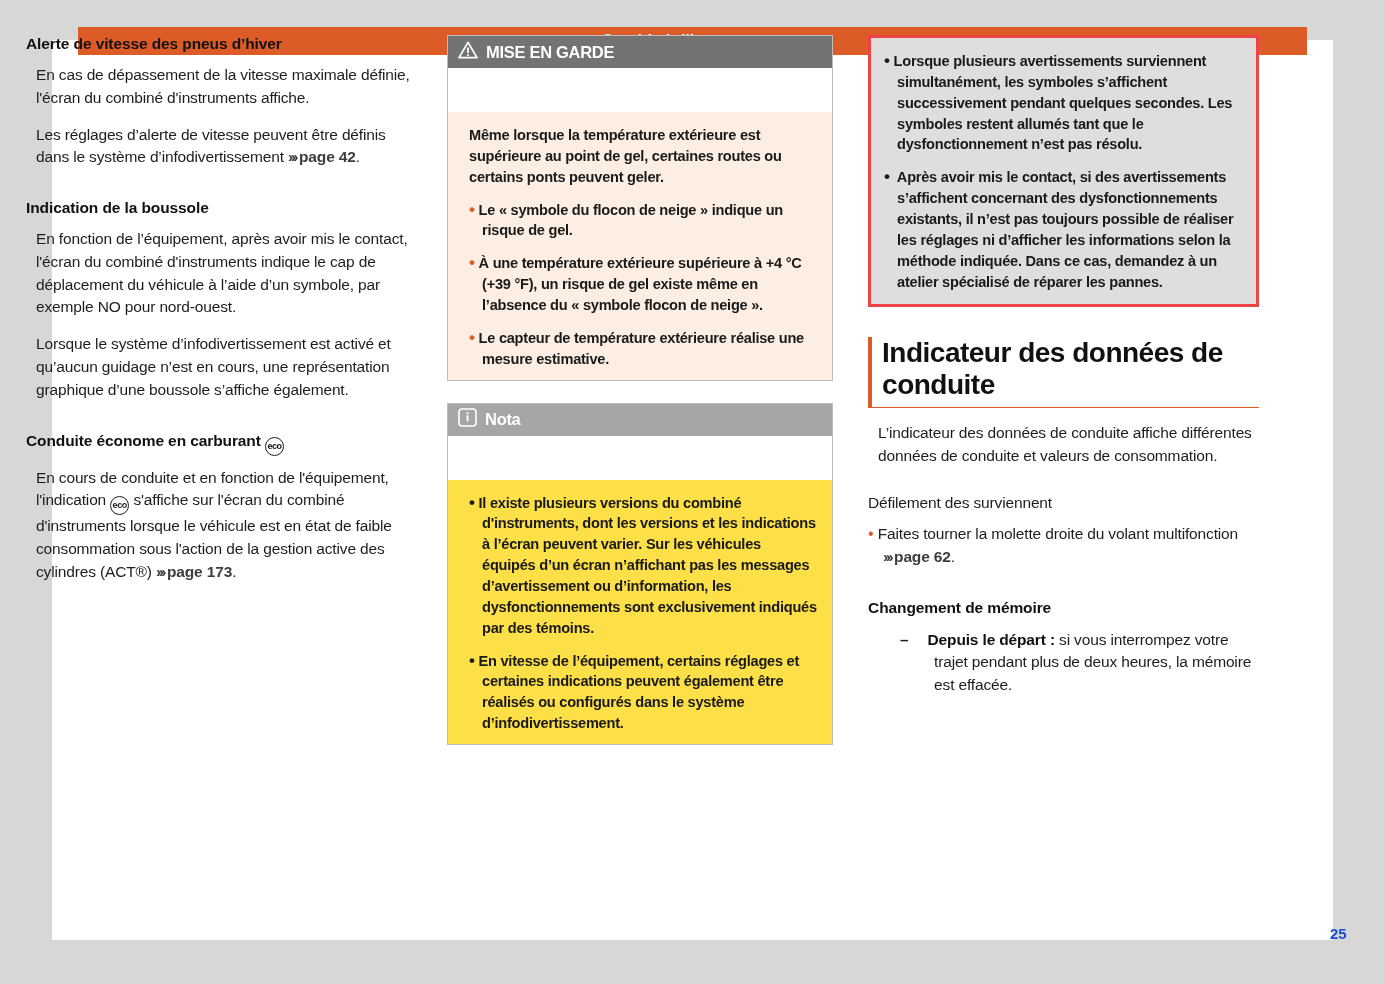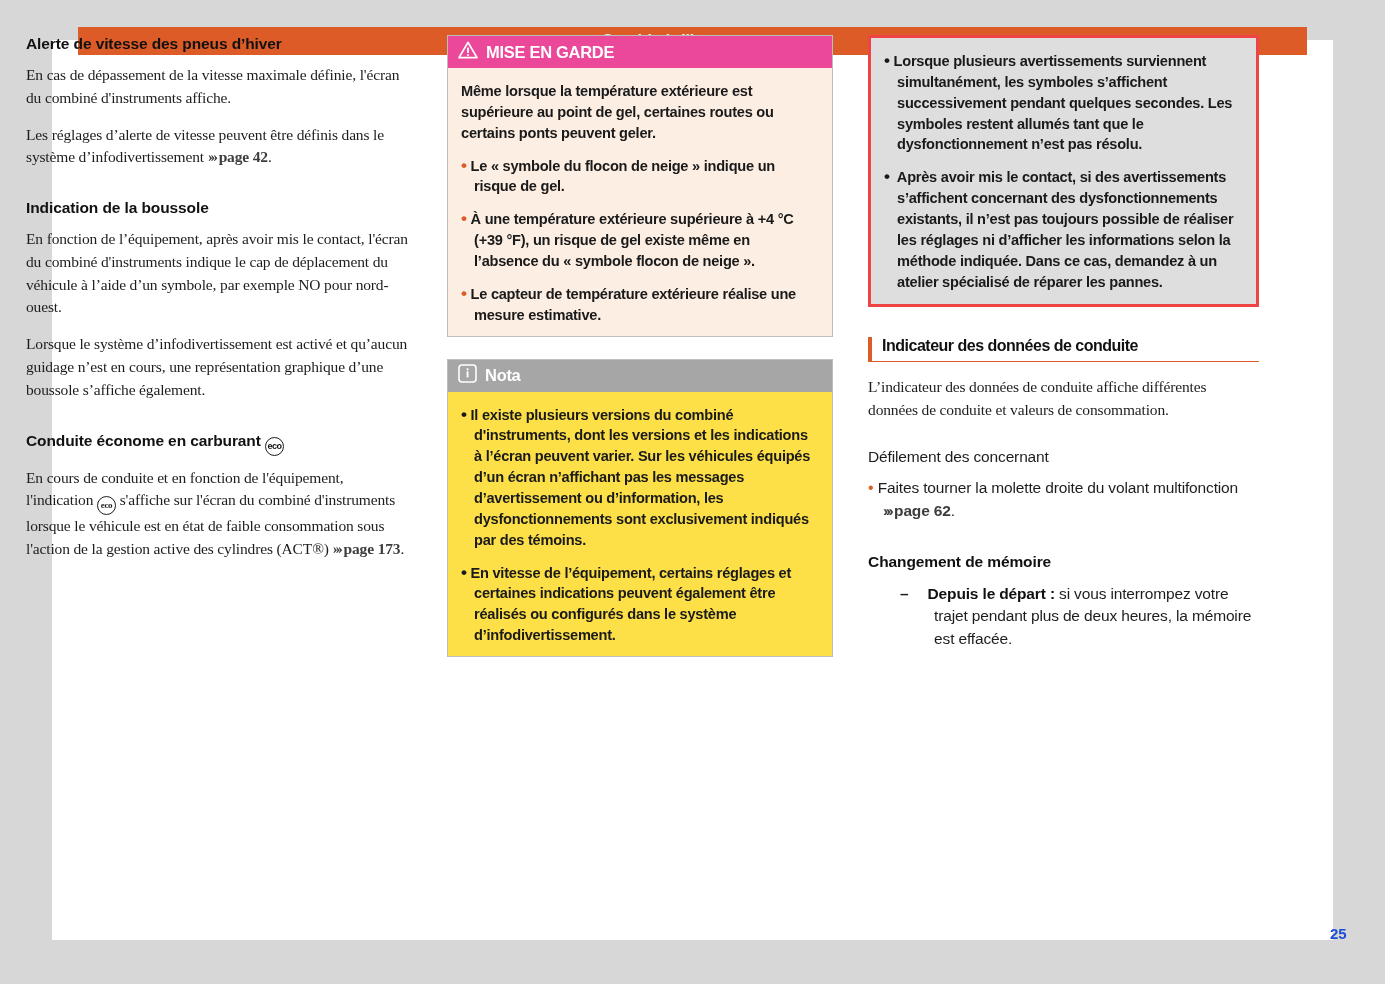--- a/index.html
+++ b/index.html
@@ -66,23 +66,22 @@
     font-weight: bold;
     color: #111111;
     margin: 0 0 11px 0;
     letter-spacing: -0.1px;
   }
   h3.sub.spaced { margin-top: 30px; }
   p.body {
     font-size: 15.5px;
     line-height: 1.47;
     color: #1d1d1d;
-    margin: 0 0 14px 0;
+    margin: 0 0 14px 10px;
     letter-spacing: -0.15px;
-    font-family: Liberation Serif, serif;
   }
   .ref {
     font-weight: bold;
     color: #3d3d3d;
     white-space: nowrap;
   }
   .arrows {
     font-weight: bold;
     letter-spacing: -2.5px;
     color: #3d3d3d;
@@ -113,29 +112,30 @@
     height: 32px;
     display: flex;
     align-items: center;
     padding-left: 10px;
     gap: 8px;
     color: #ffffff;
     font-size: 16.5px;
     font-weight: bold;
     letter-spacing: -0.3px;
   }
-  .box-head.warn { background: #ec4899; }
+  .box-head.warn { background: #737373; }
   .box-head.note { background: #a6a6a6; }
   .box-body {
-    padding: 13px 15px 10px 13px;
+    padding: 13px 15px 10px 21px;
     font-size: 14.6px;
     font-weight: bold;
     line-height: 1.43;
     letter-spacing: -0.25px;
     color: #1a1a1a;
+    margin-top: 44px;
   }
   .box-body.warn { background: #fceee3; }
   .box-body.note { background: #fde047; }
   .box-body p { margin: 0 0 12px 0; }
   .box-body p:last-child { margin-bottom: 0; }
   .bl {
     text-indent: -13px;
     padding-left: 13px;
   }
   .dot-o { color: #dd5b27; font-size: 17px; line-height: 0; }
@@ -155,21 +155,21 @@
   }
   .cont-box p { margin: 0 0 12px 0; }
   .cont-box p:last-child { margin-bottom: 0; }
 
   
   .sec-head {
     border-left: 4px solid #dd5b27;
     border-bottom: 1.6px solid #dd5b27;
     padding: 0 0 6px 10px;
     margin: 0 0 14px 0;
-    font-size: 16px;
+    font-size: 28px;
     font-weight: bold;
     color: #111111;
     letter-spacing: -0.5px;
   }
 
   .lead-sub {
     font-size: 15.5px;
     color: #1d1d1d;
     margin: 26px 0 10px 0;
     letter-spacing: -0.15px;
@@ -285,21 +285,21 @@
 
     <div class="cont-box">
       <p class="bl"><span class="dot-k">•</span> <span>Lorsque plusieurs avertissements surviennent simultanément, les symboles s’affichent successivement pendant quelques secondes. Les symboles restent allumés tant que le dysfonctionnement n’est pas résolu.</span></p>
       <p class="bl"><span class="dot-k">•</span>&nbsp; <span>Après avoir mis le contact, si des avertissements s’affichent concernant des dysfonctionnements existants, il n’est pas toujours possible de réaliser les réglages ni d’afficher les informations selon la méthode indiquée. Dans ce cas, demandez à un atelier spécialisé de réparer les pannes.</span></p>
     </div>
 
     <div class="sec-head">Indicateur des données de conduite</div>
 
     <p class="body">L’indicateur des données de conduite affiche différentes données de conduite et valeurs de consommation.</p>
 
-    <div class="lead-sub">Défilement des concernant</div>
+    <div class="lead-sub">Défilement des surviennent</div>
 
     <p class="bullet-o">
       <span class="bd">•</span> <span>Faites tourner la molette droite du volant multifonction </span><span class="ref"><span class="arrows">›››</span><span>page 62</span></span><span>.</span>
     </p>
 
     <h3 class="sub spaced">Changement de mémoire</h3>
 
 
     <p class="dash-item">
       <span class="dsh">–</span><b class="inl">Depuis le départ :</b><span> si vous interrompez votre trajet pendant plus de deux heures, la mémoire est effacée.</span>

